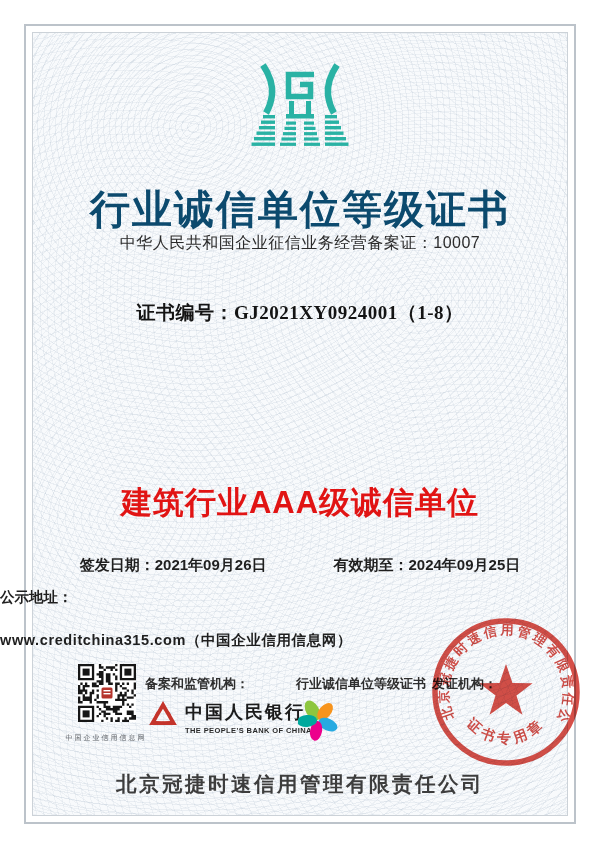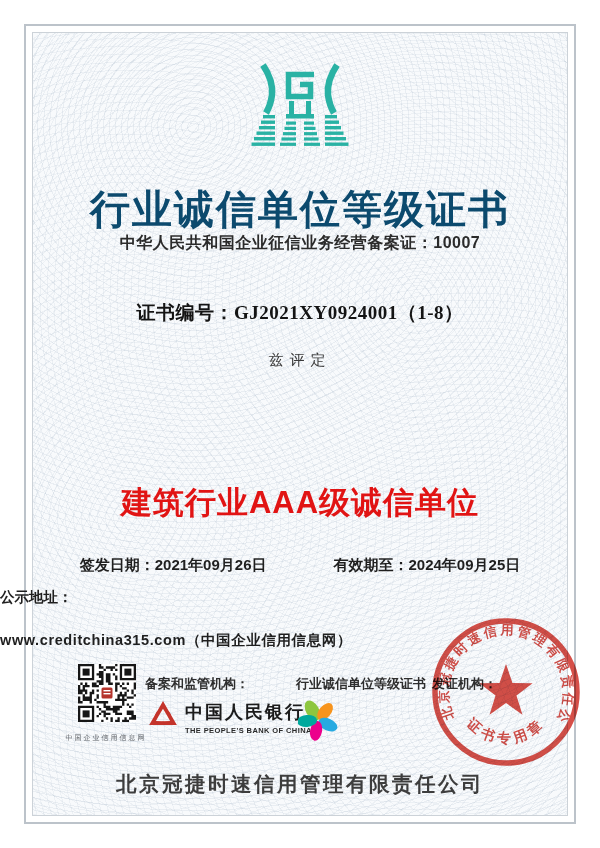--- a/index.html
+++ b/index.html
@@ -17,21 +17,21 @@
       repeating-radial-gradient(circle at 18% 62%, transparent 0 7px, rgba(173,188,204,0.15) 7px 8px),
       repeating-radial-gradient(circle at 82% 86%, transparent 0 6px, rgba(173,188,204,0.15) 6px 7px),
       #f8fafc; }
 
   .abs { position:absolute; }
   .cx { left:0; width:600px; text-align:center; }
 
   .logo { left:250px; top:62px; width:100px; height:88px; }
 
   .title { top:182px; font-size:40px; font-weight:bold; color:#0c4a6e; letter-spacing:2px; }
-  .subtitle { top:233px; font-size:16px; font-weight:bold; color:#2b2b2b; letter-spacing:0.5px; }
+  .subtitle { top:233px; font-size:16px; font-weight:normal; color:#2b2b2b; letter-spacing:0.5px; }
 
   .certno { top:300px; font-size:19px; font-weight:bold; color:#141414;
     font-family:"Liberation Serif","DejaVu Serif",serif; letter-spacing:0.5px; }
   .hereby { top:351px; font-size:15px; color:#3a3a3a; letter-spacing:6px; font-weight:500; }
   .company { top:390px; font-size:34px; color:#1b1b1b; letter-spacing:2px;
     font-family:"Liberation Serif","DejaVu Serif",serif; }
   .grade { top:482px; font-size:31px; font-weight:bold; color:#e11414; letter-spacing:1px; }
 
   .dates { top:556px; display:flex; justify-content:center; gap:67px;
     font-size:15px; font-weight:bold; color:#1f1f1f; }
@@ -105,21 +105,20 @@
         <rect x="54" y="72.4" width="14.5" height="3.2"></rect>
       <rect x="54" y="77.7" width="16" height="3.2"></rect>
     </g>
   </svg>
 
   <h1 class="abs cx title">行业诚信单位等级证书</h1>
   <div class="abs cx subtitle">中华人民共和国企业征信业务经营备案证：10007</div>
 
   <div class="abs cx certno"><span>证书编号：</span><span>GJ2021XY0924001（1-8）</span></div>
 
-  <div class="abs cx hereby">兹评定</div>
   <div class="abs cx grade">建筑行业AAA级诚信单位</div>
 
   <div class="abs cx dates">
     <span><span>签发日期：</span><span>2021年09月26日</span></span>
     <span><span>有效期至：</span><span>2024年09月25日</span></span>
   </div>
 
   <div class="abs cx publicity">
     <span>公示地址：</span>
     <span class="pub-urls">

